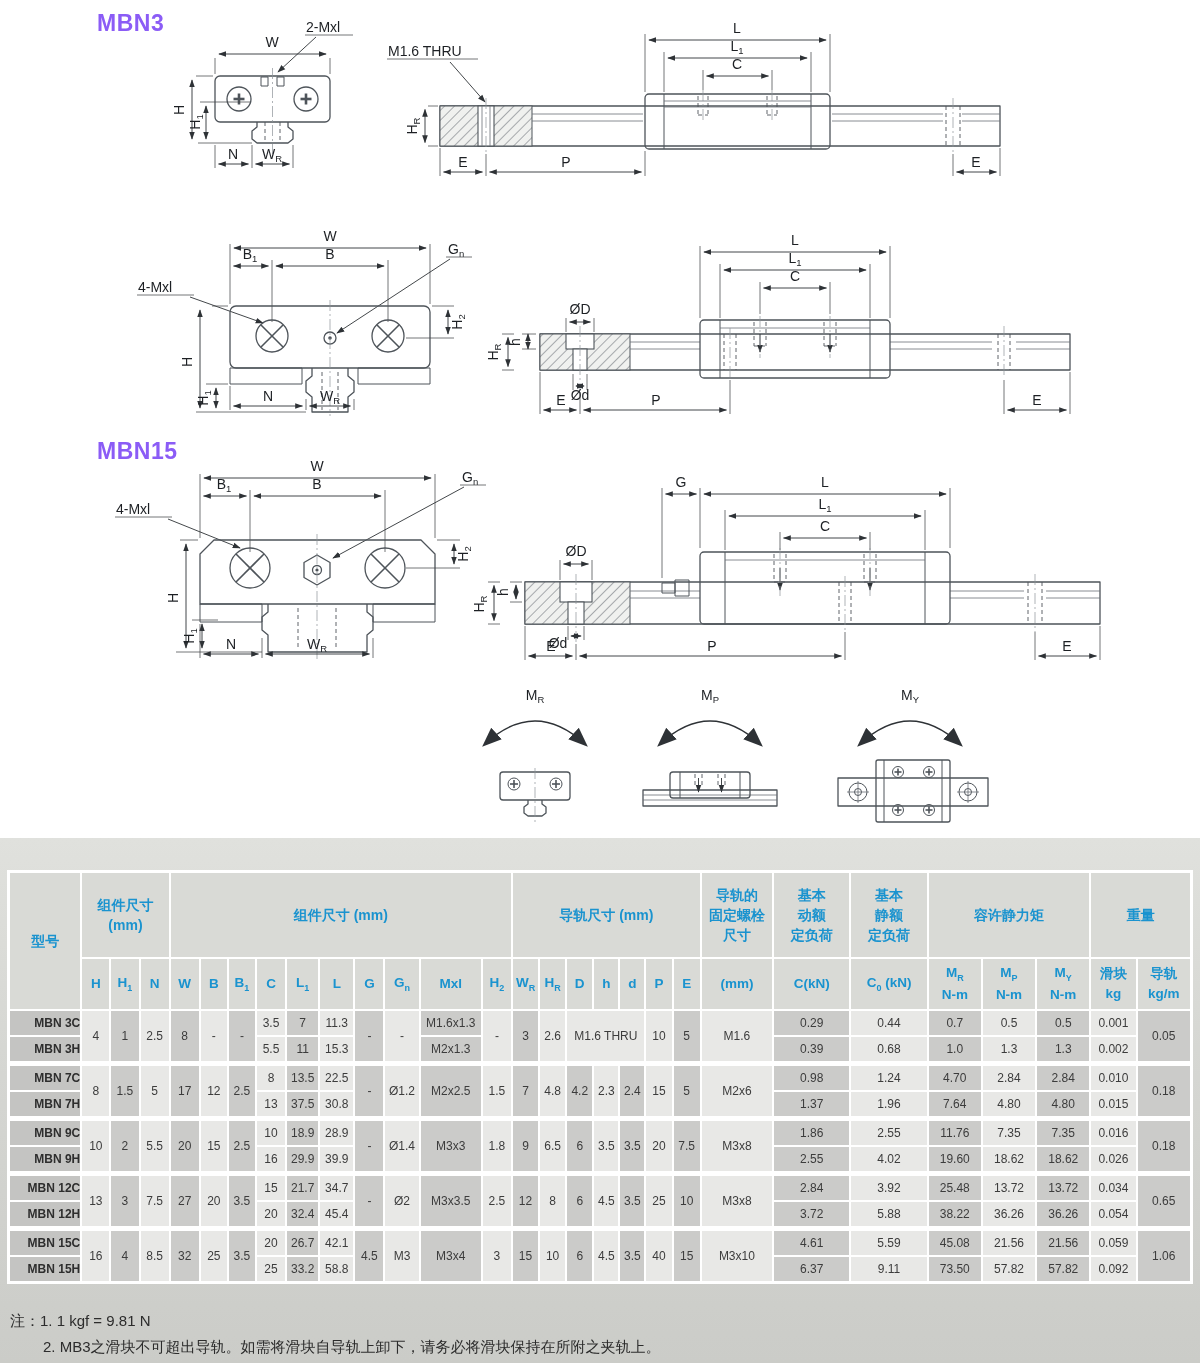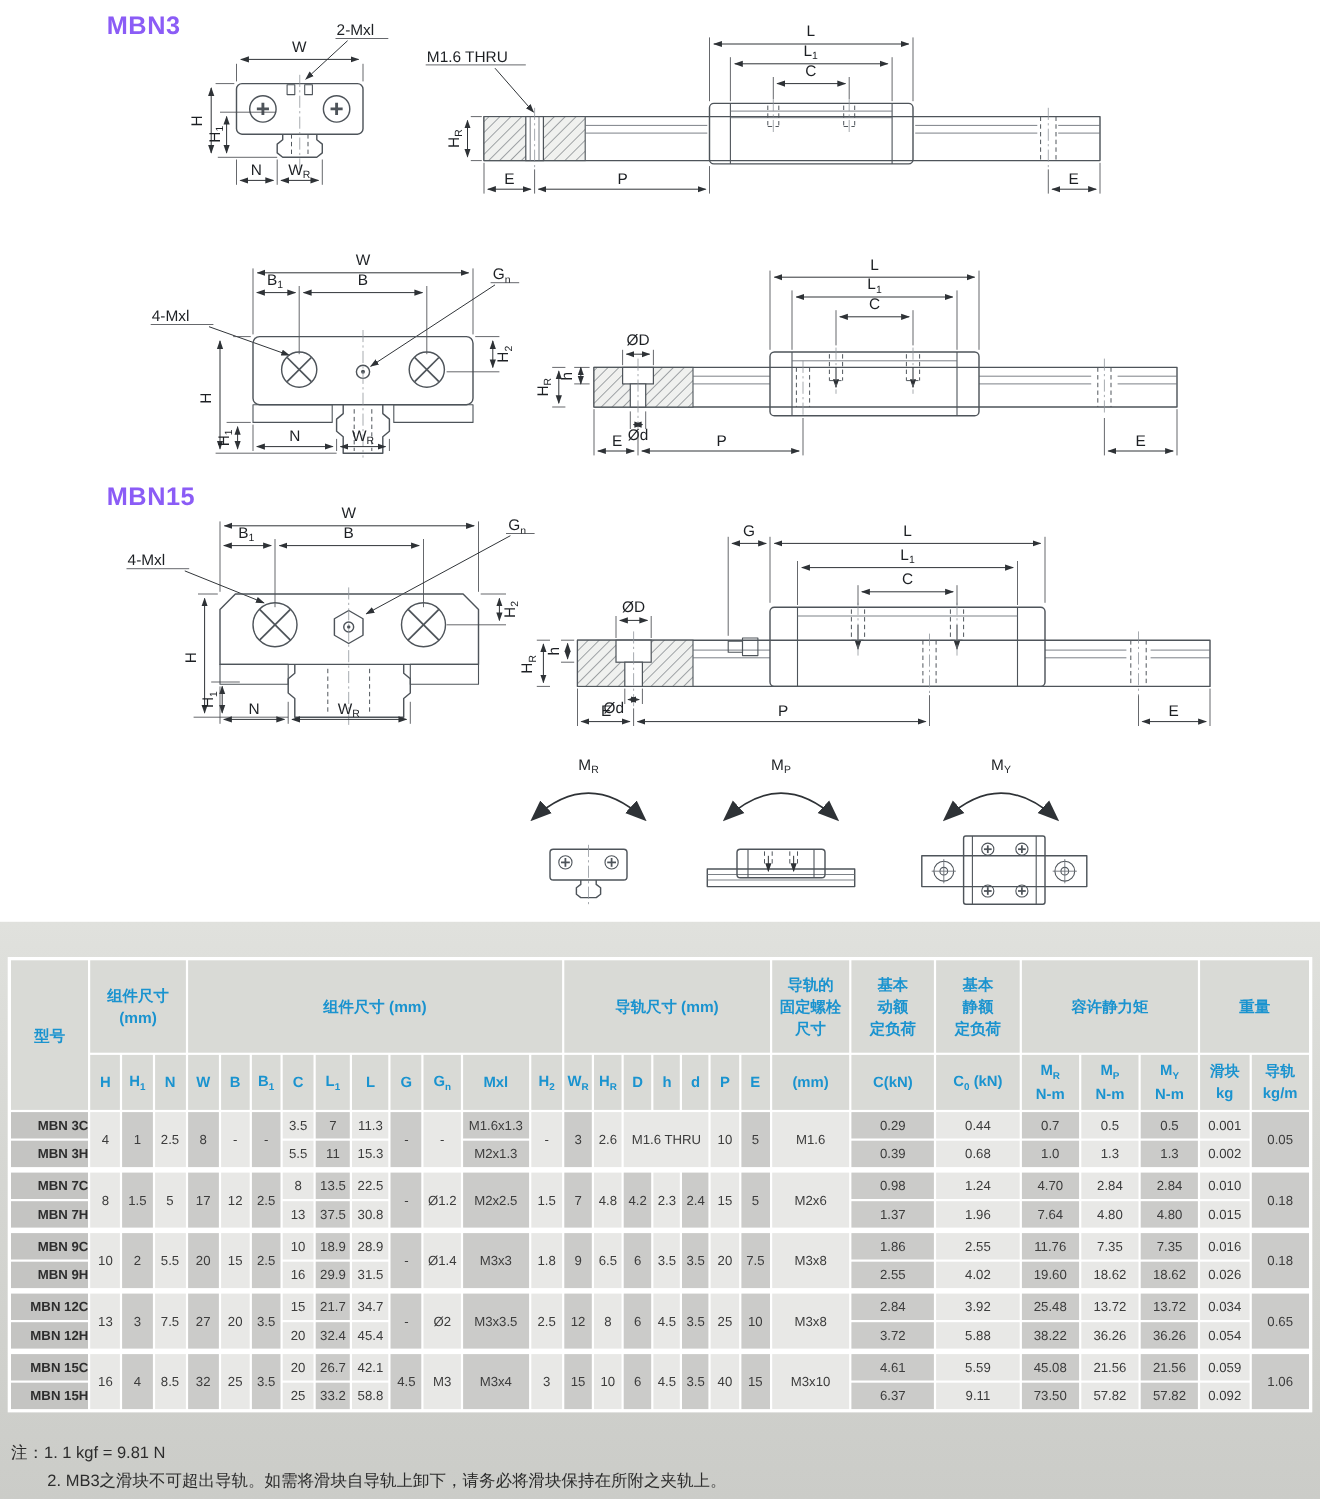--- a/index.html
+++ b/index.html
@@ -695,21 +695,21 @@
               <td class="c-d">11.76</td>
               <td class="c-l">7.35</td>
               <td class="c-d">7.35</td>
               <td class="c-l">0.016</td>
               <td rowspan="2" class="c-d">0.18</td>
             </tr>
             <tr>
               <td class="c-m">MBN 9H</td>
               <td class="c-l">16</td>
               <td class="c-d">29.9</td>
-              <td class="c-l">31.5</td>
+              <td class="c-l">39.9</td>
               <td class="c-d">2.55</td>
               <td class="c-l">4.02</td>
               <td class="c-d">19.60</td>
               <td class="c-l">18.62</td>
               <td class="c-d">18.62</td>
               <td class="c-l">0.026</td>
             </tr>
             <tr class="sp">
               <td colspan="29"></td>
             </tr>

